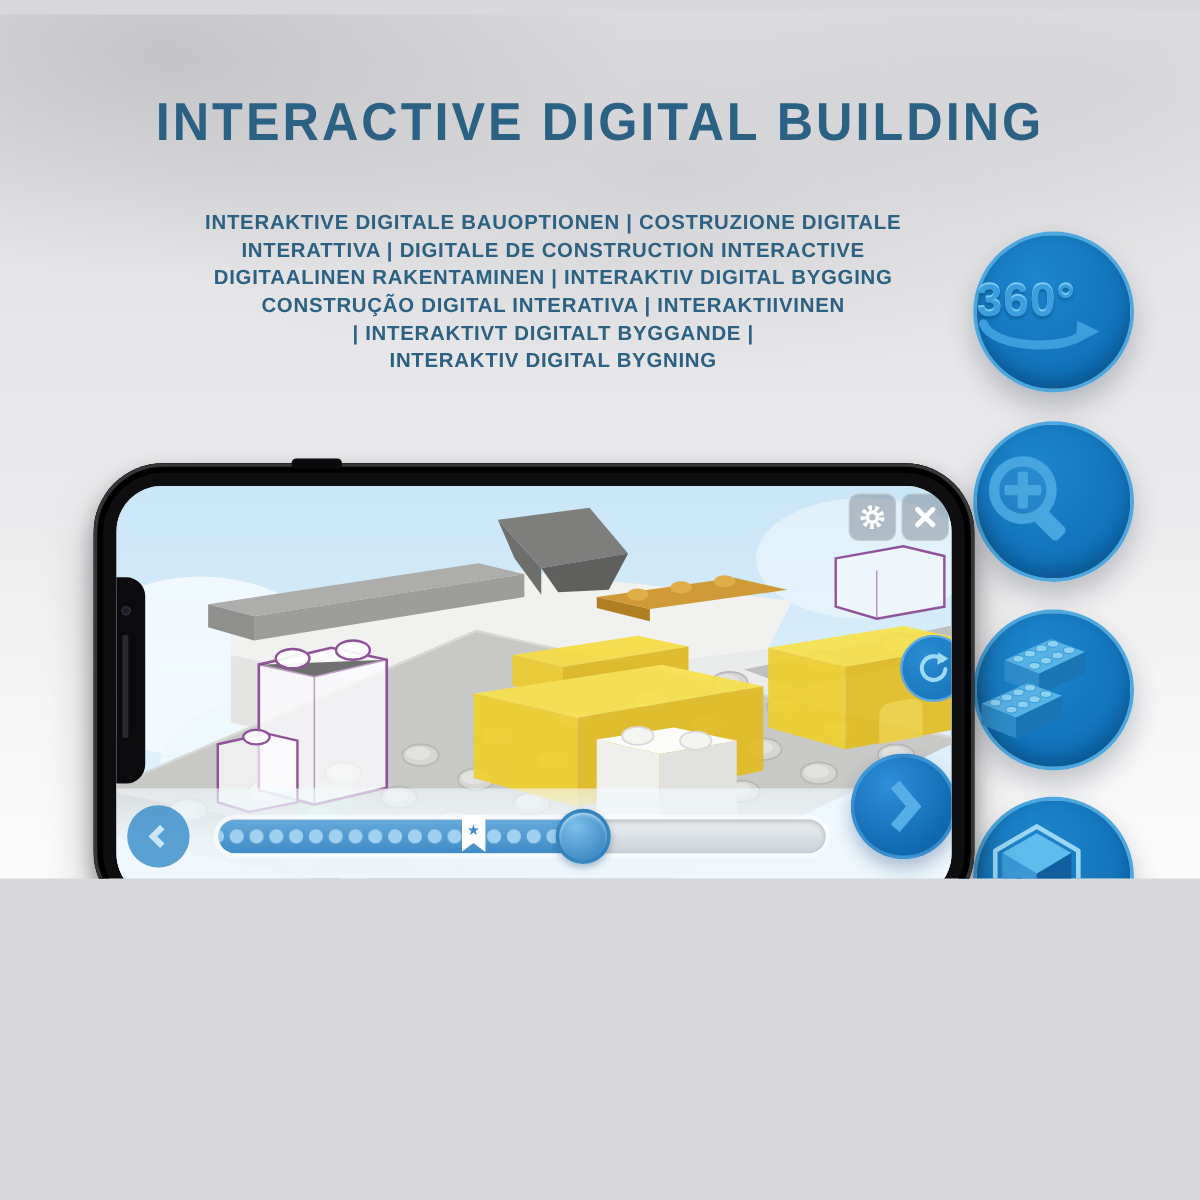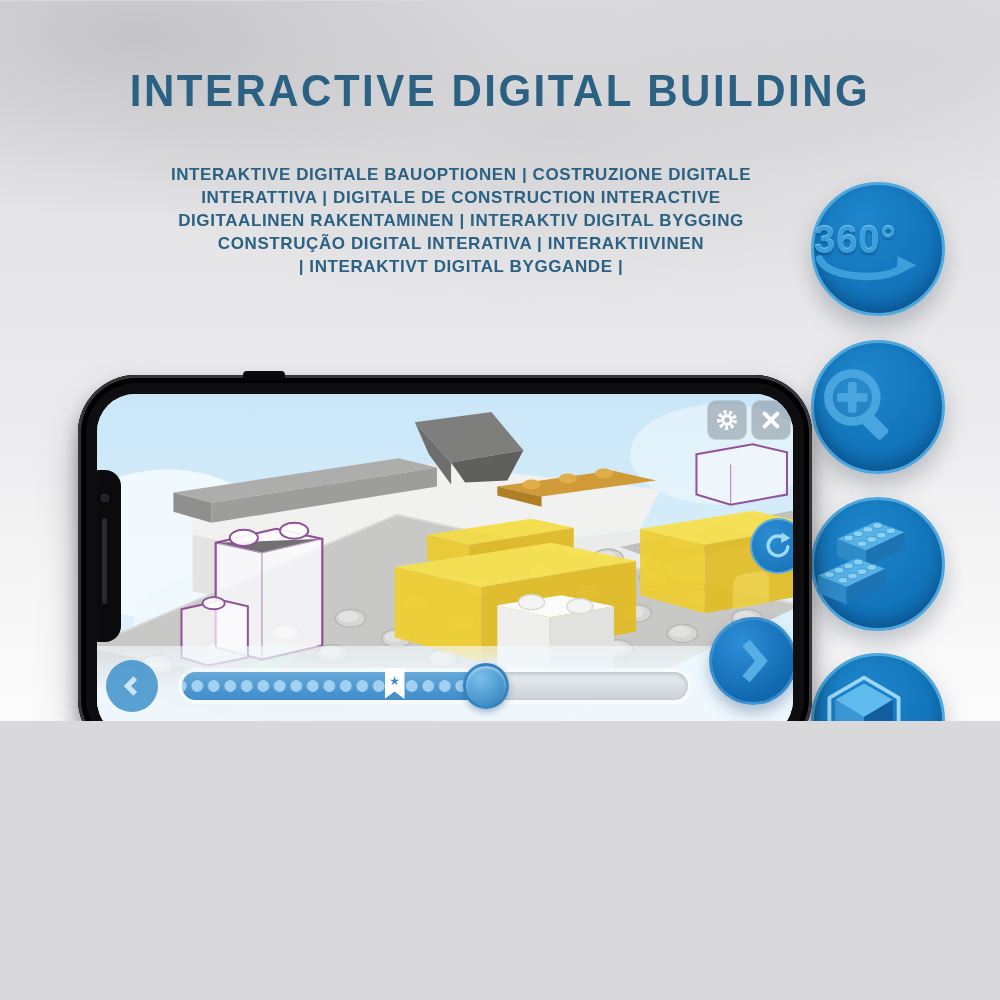--- a/index.html
+++ b/index.html
@@ -1,16 +1,16 @@
 <!DOCTYPE html>
 <html><head>
 <meta charset="utf-8">
 <style>
   html,body{margin:0;padding:0;background:#d9d9db;font-family:"Liberation Sans",sans-serif;}
-  #canvas{position:relative;width:1000px;height:720px;margin:1px auto;overflow:hidden;
+  #canvas{position:relative;width:1000px;height:720px;margin:12px auto;overflow:hidden;
     background-color:#e6e6e8;
     background-image:
       radial-gradient(ellipse 620px 300px at 14% 5%, rgba(175,175,180,.55), transparent 62%),
       radial-gradient(ellipse 720px 280px at 56% 18%, rgba(188,188,193,.40), transparent 65%),
       radial-gradient(ellipse 520px 220px at 92% 8%, rgba(198,198,203,.32), transparent 60%),
       linear-gradient(180deg,#dedee0 0%,#e7e7e9 38%,#ebebed 58%,#f5f5f6 78%,#fbfbfc 100%);}
   
   .title{position:absolute;left:0;top:66px;width:1000px;text-align:center;
     font-size:42px;font-weight:bold;letter-spacing:2.5px;color:#2b6183;transform:scaleY(1.06);}
   .subtitle{position:absolute;left:51px;top:162px;width:820px;text-align:center;color:#2b6183;}
@@ -83,21 +83,22 @@
 
 <div id="canvas">
 
   <div class="title">INTERACTIVE DIGITAL BUILDING</div>
 
   <div class="subtitle">
     <div>INTERAKTIVE DIGITALE BAUOPTIONEN | COSTRUZIONE DIGITALE</div>
     <div>INTERATTIVA | DIGITALE DE CONSTRUCTION INTERACTIVE</div>
     <div>DIGITAALINEN RAKENTAMINEN | INTERAKTIV DIGITAL BYGGING</div>
     <div>CONSTRUÇÃO DIGITAL INTERATIVA | INTERAKTIIVINEN</div>
-    <div>| INTERAKTIVT DIGITAL BYGGANDE |</div>
+    <div>| INTERAKTIVT DIGITALT BYGGANDE |</div>
+    <div>INTERAKTIV DIGITAL BYGNING</div>
   </div>
 
   <div class="fi" style="top:181px">
     <span class="fi-360-label">360°</span>
     <svg width="104" height="30" viewBox="0 0 112 30" style="margin-top:-8px">
       <path d="M6 4 C 14 27, 86 29, 96 11" stroke="#3d9edc" stroke-width="8" fill="none" stroke-linecap="round"></path>
       <polygon points="90,1 110,11 89,22" fill="#3d9edc"></polygon>
     </svg>
   </div>
 

